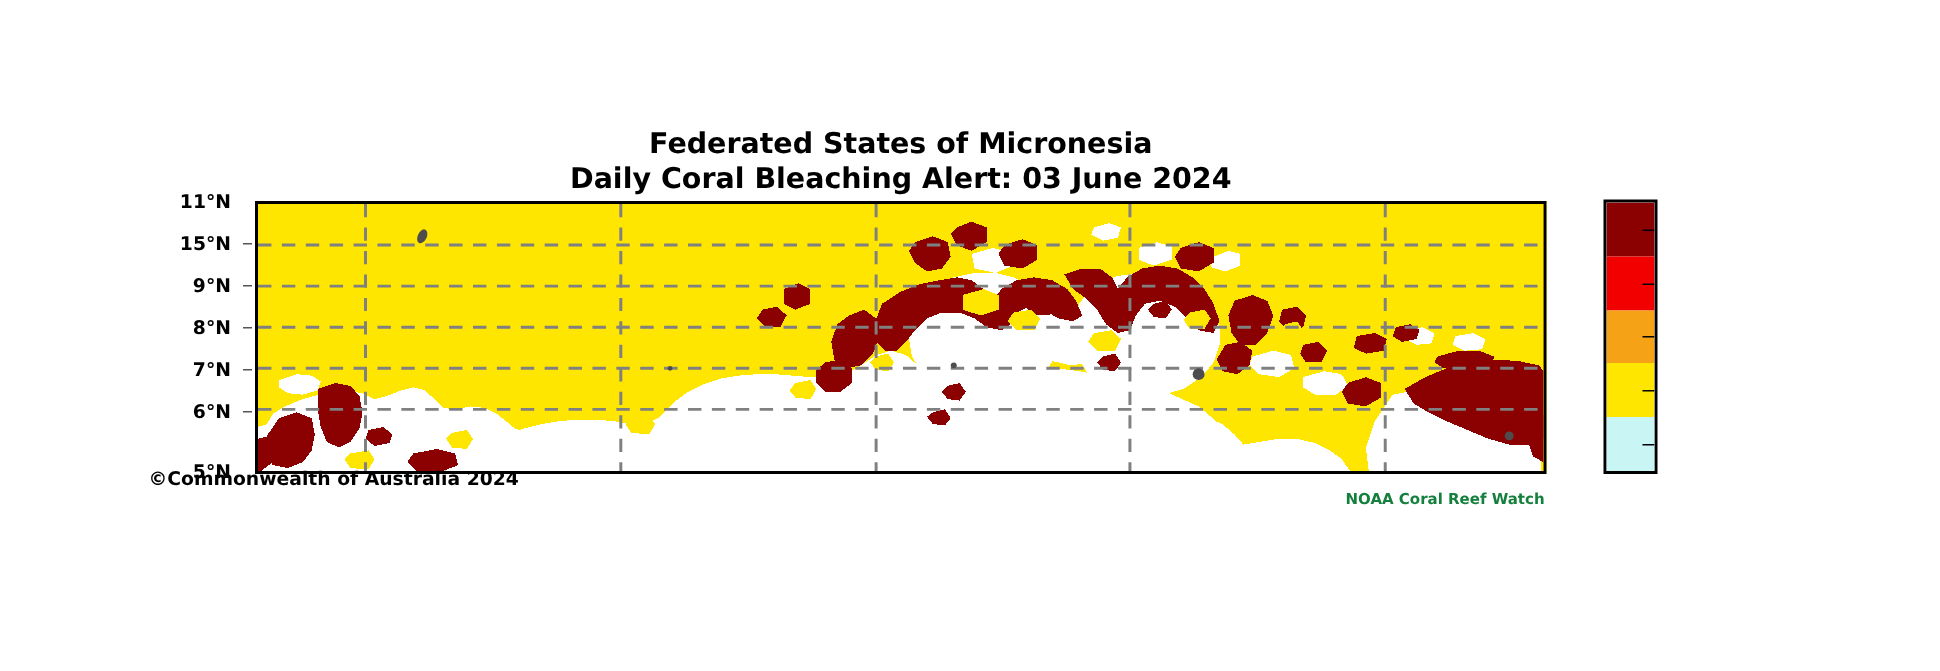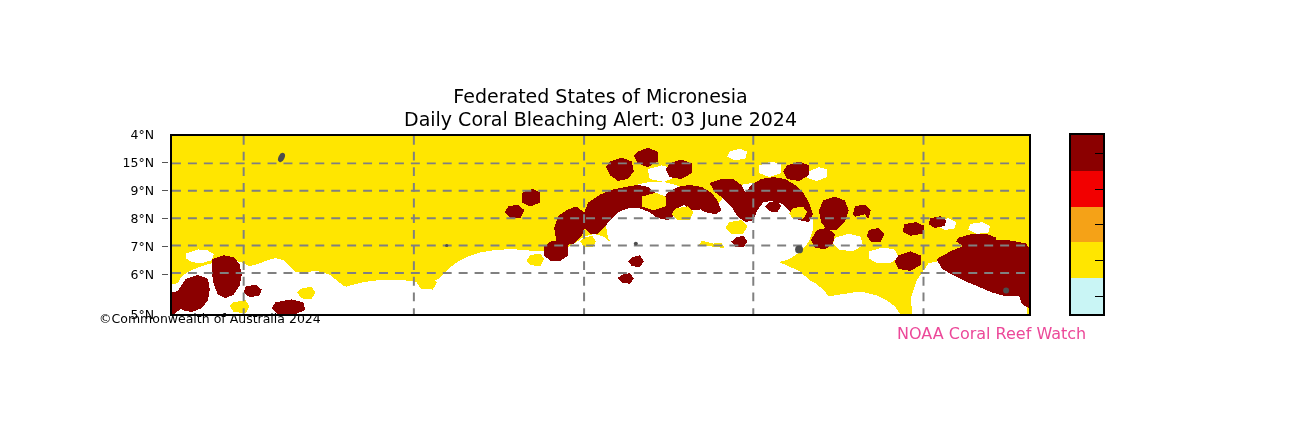--- a/index.html
+++ b/index.html
@@ -13,20 +13,21 @@
     position: relative;
     font-family: "DejaVu Sans", sans-serif;
     overflow: hidden;
   }
 
   #figure {
     position: absolute;
     left: 0; top: 0;
     width: 1293px;
     height: 447px;
+    font-weight: bold;
   }
 
   
   #title-block {
     position: absolute;
     left: 170px;
     top: 85px;
     width: 861px;
     text-align: center;
     color: #000000;
@@ -101,23 +102,23 @@
     font-size: 12.5px;
     line-height: 14px;
     color: #000000;
     white-space: nowrap;
   }
   #attrib-left span { display: block; }
   #attrib-right {
     position: absolute;
     left: 897px;
     top: 327px;
-    font-size: 16px;
+    font-size: 10px;
     line-height: 14px;
-    color: #ec4899;
+    color: #15803d;
     white-space: nowrap;
   }
 
   
   #legend {
     position: absolute;
     left: 1069px;
     top: 133px;
     width: 36px;
     height: 183px;
@@ -301,21 +302,21 @@
         <ellipse cx="110" cy="22" rx="3" ry="5" transform="rotate(25 110 22)"></ellipse>
         <circle cx="466" cy="110" r="2"></circle>
         <circle cx="630" cy="116" r="4"></circle>
         <circle cx="838" cy="158" r="3"></circle>
         <circle cx="276" cy="112" r="1.6"></circle>
       </g>
     </svg>
   </div>
 
   <div class="ylabels">
-    <div class="ytick" style="top:0px">4°N</div>
+    <div class="ytick" style="top:0px">11°N</div>
     <div class="ytick" style="top:28px">15°N</div>
     <div class="ytick" style="top:56px">9°N</div>
     <div class="ytick" style="top:84px">8°N</div>
     <div class="ytick" style="top:112px">7°N</div>
     <div class="ytick" style="top:140px">6°N</div>
     <div class="ytick" style="top:180px">5°N</div>
   </div>
   <div class="ytickmark" style="top:162px"></div>
   <div class="ytickmark" style="top:190px"></div>
   <div class="ytickmark" style="top:218px"></div>

